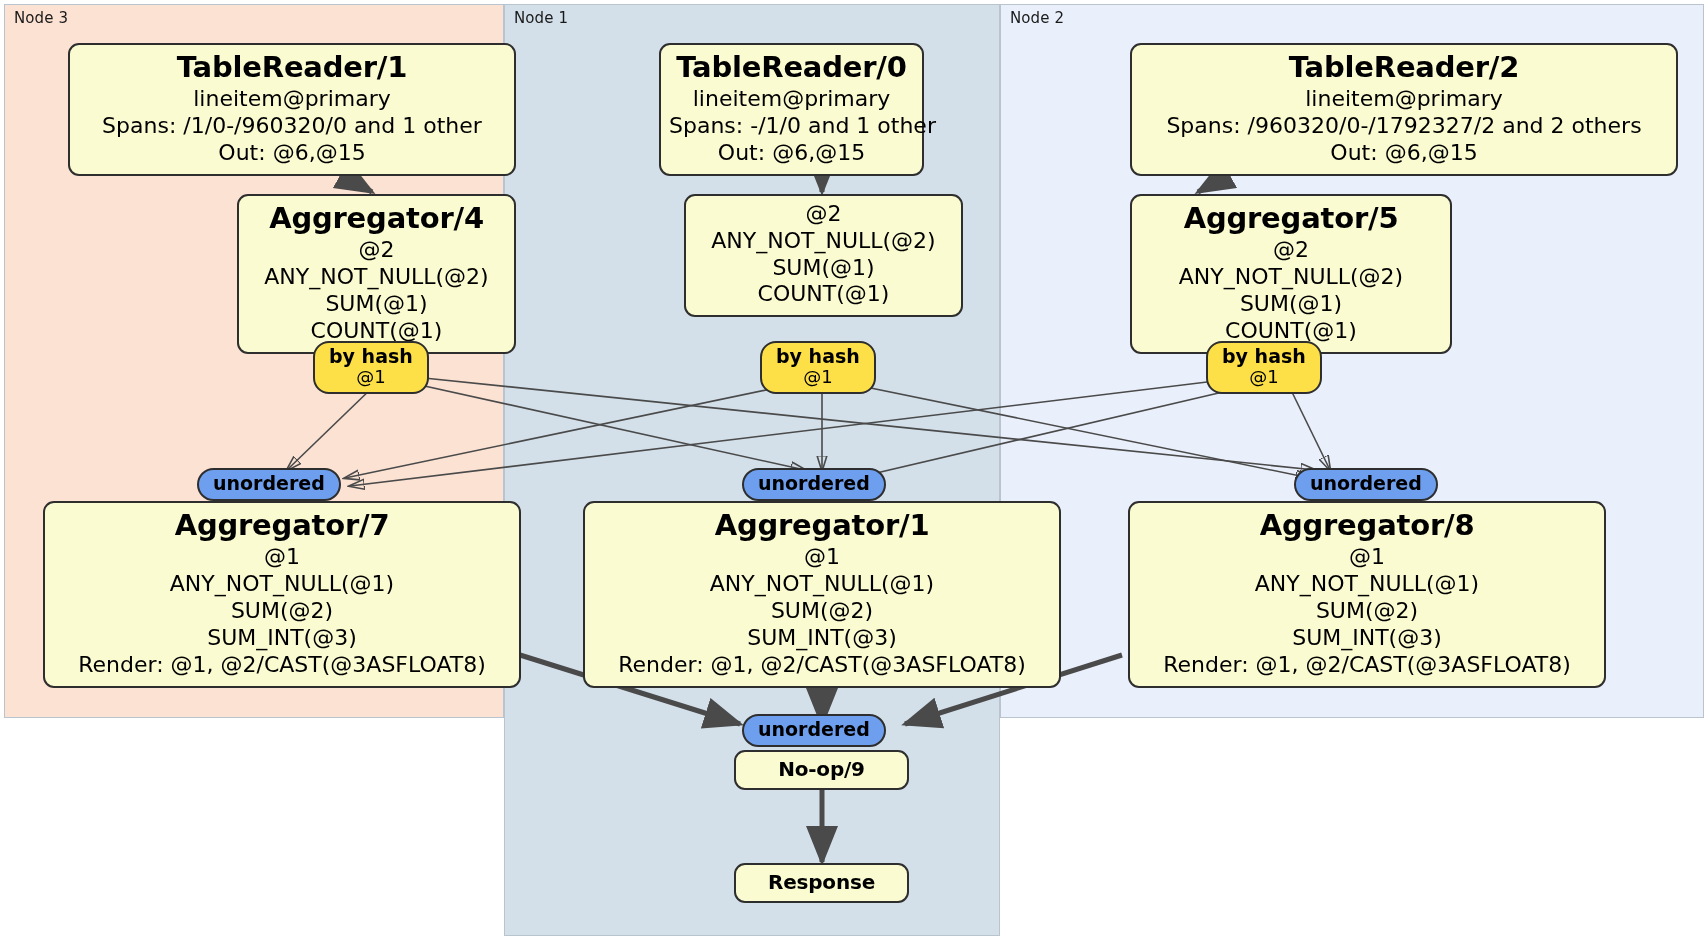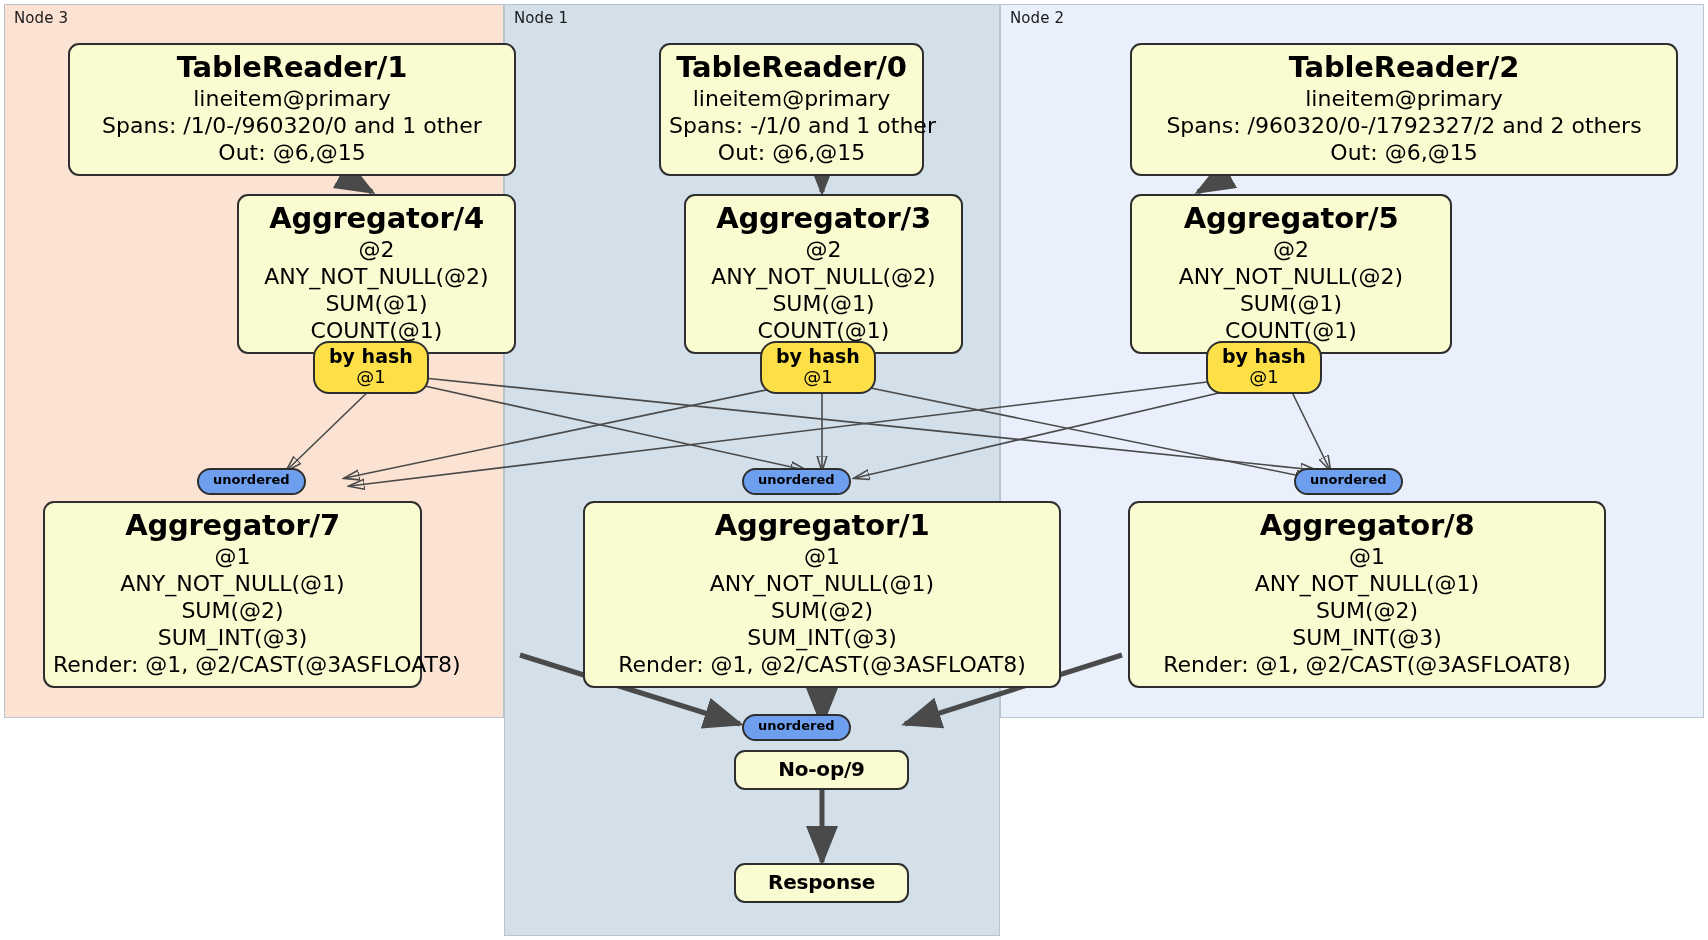--- a/index.html
+++ b/index.html
@@ -70,21 +70,21 @@
     border: 2.2px solid #2e2e2e;
     text-align: center;
     line-height: 1.12;
     padding: 3px 14px 5px 14px;
     color: #000;
   }
   .badge .bl1 { font-weight: bold; font-size: 19px; white-space: nowrap; }
   .badge .bl2 { font-size: 18px; white-space: nowrap; }
   .badge.hash { background: #fde047; }
   .badge.unordered { background: #6e9fef; border-radius: 18px; }
-  .badge.unordered .bl1 { font-size: 13px; }
+  .badge.unordered .bl1 { font-size: 19px; }
 </style>
 </head>
 <body>
 
 <div id="canvas">
 
   <div class="panel" style="left:4px; top:4px; width:500px; height:714px; background:#fbe2d3;">
     <div class="panel-label">Node 3</div>
   </div>
 
@@ -152,21 +152,20 @@
 
   <div class="box" style="left:237px; top:194px; width:279px;">
     <div class="title">Aggregator/4</div>
     <div class="line">@2</div>
     <div class="line">ANY_NOT_NULL(@2)</div>
     <div class="line">SUM(@1)</div>
     <div class="line">COUNT(@1)</div>
   </div>
 
   <div class="box" style="left:684px; top:194px; width:279px;">
-    <div class="title">Aggregator/3</div>
     <div class="line">@2</div>
     <div class="line">ANY_NOT_NULL(@2)</div>
     <div class="line">SUM(@1)</div>
     <div class="line">COUNT(@1)</div>
   </div>
 
   <div class="box" style="left:1130px; top:194px; width:322px;">
     <div class="title">Aggregator/5</div>
     <div class="line">@2</div>
     <div class="line">ANY_NOT_NULL(@2)</div>
@@ -194,21 +193,21 @@
   </div>
 
   <div class="badge unordered" style="left:742px; top:468px;">
     <div class="bl1">unordered</div>
   </div>
 
   <div class="badge unordered" style="left:1294px; top:468px;">
     <div class="bl1">unordered</div>
   </div>
 
-  <div class="box" style="left:43px; top:501px; width:379px;">
+  <div class="box" style="left:43px; top:501px; width:478px;">
     <div class="title">Aggregator/7</div>
     <div class="line">@1</div>
     <div class="line">ANY_NOT_NULL(@1)</div>
     <div class="line">SUM(@2)</div>
     <div class="line">SUM_INT(@3)</div>
     <div class="line">Render: @1, @2/CAST(@3ASFLOAT8)</div>
   </div>
 
   <div class="box" style="left:583px; top:501px; width:478px;">
     <div class="title">Aggregator/1</div>

